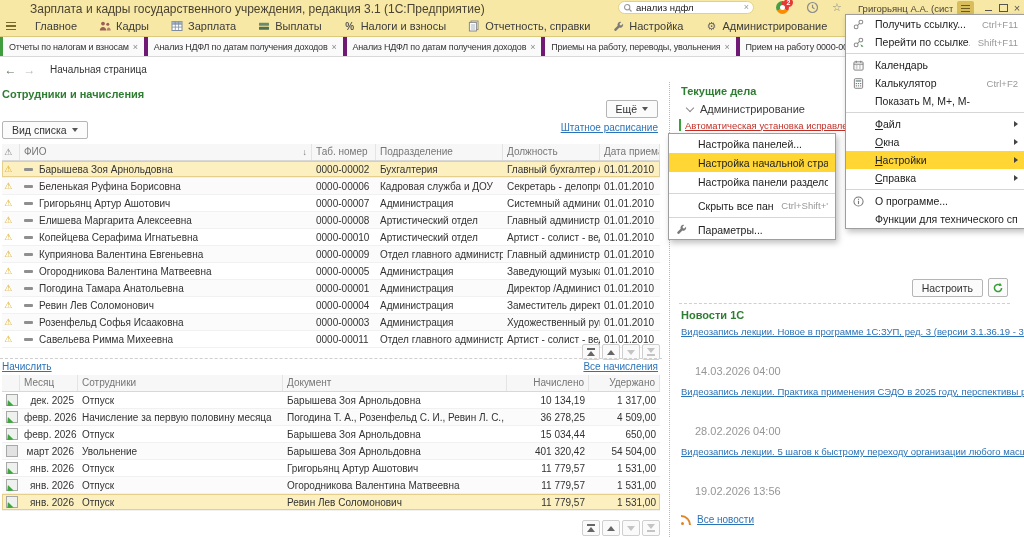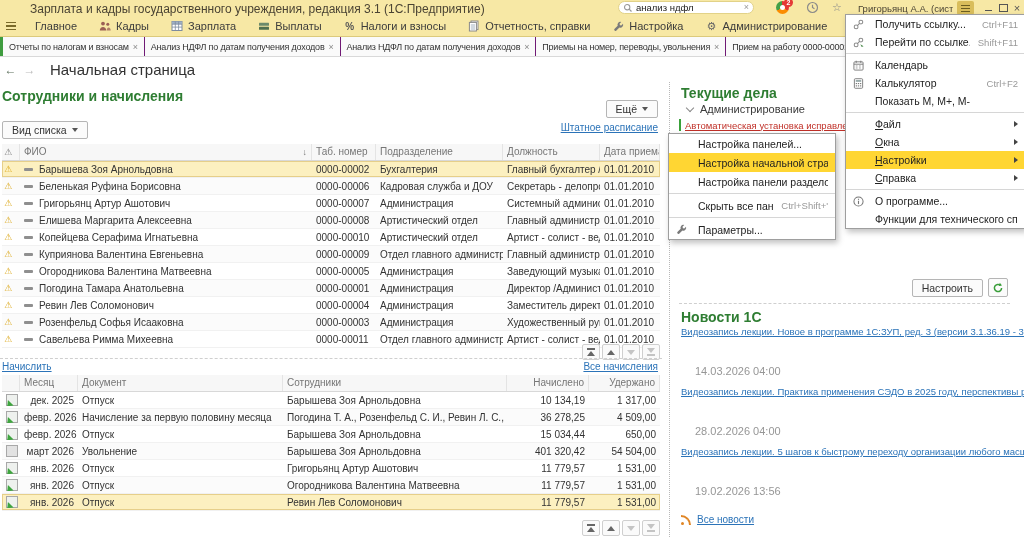--- a/index.html
+++ b/index.html
@@ -31,33 +31,33 @@
   .menubar{position:absolute;top:16px;left:0;right:0;height:21px;background:#f7e8a5;border-bottom:1px solid #dcca7c;
            display:flex;align-items:center;box-sizing:border-box;}
   .mb-burger{display:flex;flex-direction:column;gap:2px;padding:0 8px 0 6px;}
   .mb-burger i{width:10px;height:1.5px;background:#7a6a2a;display:block;}
   .mb-item{display:flex;align-items:center;gap:5px;padding:0 11px;height:100%;color:#3c3c3c;white-space:nowrap;}
   .mb-ic{display:inline-flex;width:12px;height:12px;align-items:center;justify-content:center;font-size:10px;}
   
   .tabbar{position:absolute;top:37px;left:0;right:0;height:20px;background:#efefef;border-bottom:1px solid #d9d9d9;
           display:flex;overflow:hidden;box-sizing:border-box;}
   .tabbar::before{content:"";width:3px;background:#3f9c3f;flex:none;}
-  .tab{display:flex;align-items:center;gap:4px;background:#fafafa;border-right:1px solid #701a75;
+  .tab{display:flex;align-items:center;gap:4px;background:#fafafa;border-right:4px solid #701a75;
        padding:0 6px;font-size:9px;letter-spacing:-0.2px;color:#333;white-space:nowrap;}
   .tab-close{color:#8a8a8a;font-size:9px;}
   
   .navrow{position:absolute;top:57px;left:0;height:25px;right:0;display:flex;align-items:center;}
   .nav-arrow{width:17px;height:17px;display:flex;align-items:center;justify-content:center;font-size:12px;margin-left:2px;}
   .na-back{color:#5a6e5a;}.na-fwd{color:#bbb;}
-  .page-title{margin-left:12px;font-size:15px;color:#333;}
+  .page-title{margin-left:12px;font-size:10px;color:#333;}
   
   .leftpane{position:absolute;top:82px;left:0;width:668px;bottom:0;}
   .vdivider{position:absolute;top:82px;bottom:0;left:669px;border-left:1px dotted #b8b8b8;}
   .rightpane{position:absolute;top:82px;left:673px;right:0;bottom:0;}
-  .green-h{font-weight:bold;color:#2e7d32;font-size:14px;}
+  .green-h{font-weight:bold;color:#2e7d32;font-size:11px;}
   .btn{display:inline-flex;align-items:center;gap:5px;background:#fbfbfb;border:1px solid #b5b5b5;border-radius:2px;
        padding:2px 9px;font-size:10.5px;color:#333;white-space:nowrap;}
   .dd-arrow{width:0;height:0;border-left:3px solid transparent;border-right:3px solid transparent;border-top:4px solid #555;}
   a.lnk{color:#2b73b8;text-decoration:underline;font-size:10px;white-space:nowrap;cursor:pointer;}
   
   .t1-grid{position:absolute;left:2px;right:8px;}
   .t1-row{display:grid;grid-template-columns:18px 292px 64px 127px 97px 1fr;height:16px;align-items:center;border-bottom:1px solid #f1f1f1;}
   .t2-row{display:grid;grid-template-columns:18px 58px 205px 224px 82px 1fr;height:16px;align-items:center;border-bottom:1px solid #f1f1f1;}
   .thead .cell{color:#767676;background:#f7f7f7;height:16px;line-height:16px;border-right:1px solid #e4e4e4;}
   .thead{border-bottom:1px solid #d8d8d8 !important;}
@@ -232,21 +232,21 @@
       </span>
       <span class="tab">
         <span>Анализ НДФЛ по датам получения доходов</span>
         <span class="tab-close">×</span>
       </span>
       <span class="tab">
         <span>Анализ НДФЛ по датам получения доходов</span>
         <span class="tab-close">×</span>
       </span>
       <span class="tab">
-        <span>Приемы на номер, переводы, увольнения</span>
+        <span>Приемы на работу, переводы, увольнения</span>
         <span class="tab-close">×</span>
       </span>
       <span class="tab">
         <span>Прием на работу 0000-000011 от 25.10.2013</span>
         <span class="tab-close">×</span>
       </span>
       <span class="tab">
         <span>Все начисления</span>
         <span class="tab-close">×</span>
       </span>
@@ -387,22 +387,22 @@
     </div>
 
     <div class="dashed" style="position:absolute;left:0;right:6px;top:276px"></div>
     <a class="lnk" style="position:absolute;left:2px;top:279px">Начислить</a>
     <a class="lnk" style="position:absolute;right:10px;top:279px">Все начисления</a>
 
     <div class="t1-grid" style="top:293px" id="t2">
         <div class="t2-row thead">
           <span class="cell"></span>
           <span class="cell">Месяц</span>
+          <span class="cell">Сотрудники</span>
           <span class="cell">Документ</span>
-          <span class="cell">Сотрудники</span>
           <span class="cell num">Начислено</span>
           <span class="cell num">Удержано</span>
         </div>
         <div class="t2-row">
           <span class="cell"><span class="docic green"></span></span>
           <span class="cell num">дек. 2025</span>
           <span class="cell">Отпуск</span>
           <span class="cell">Барышева Зоя Арнольдовна</span>
           <span class="cell num">10 134,19</span>
           <span class="cell num">1 317,00</span>

